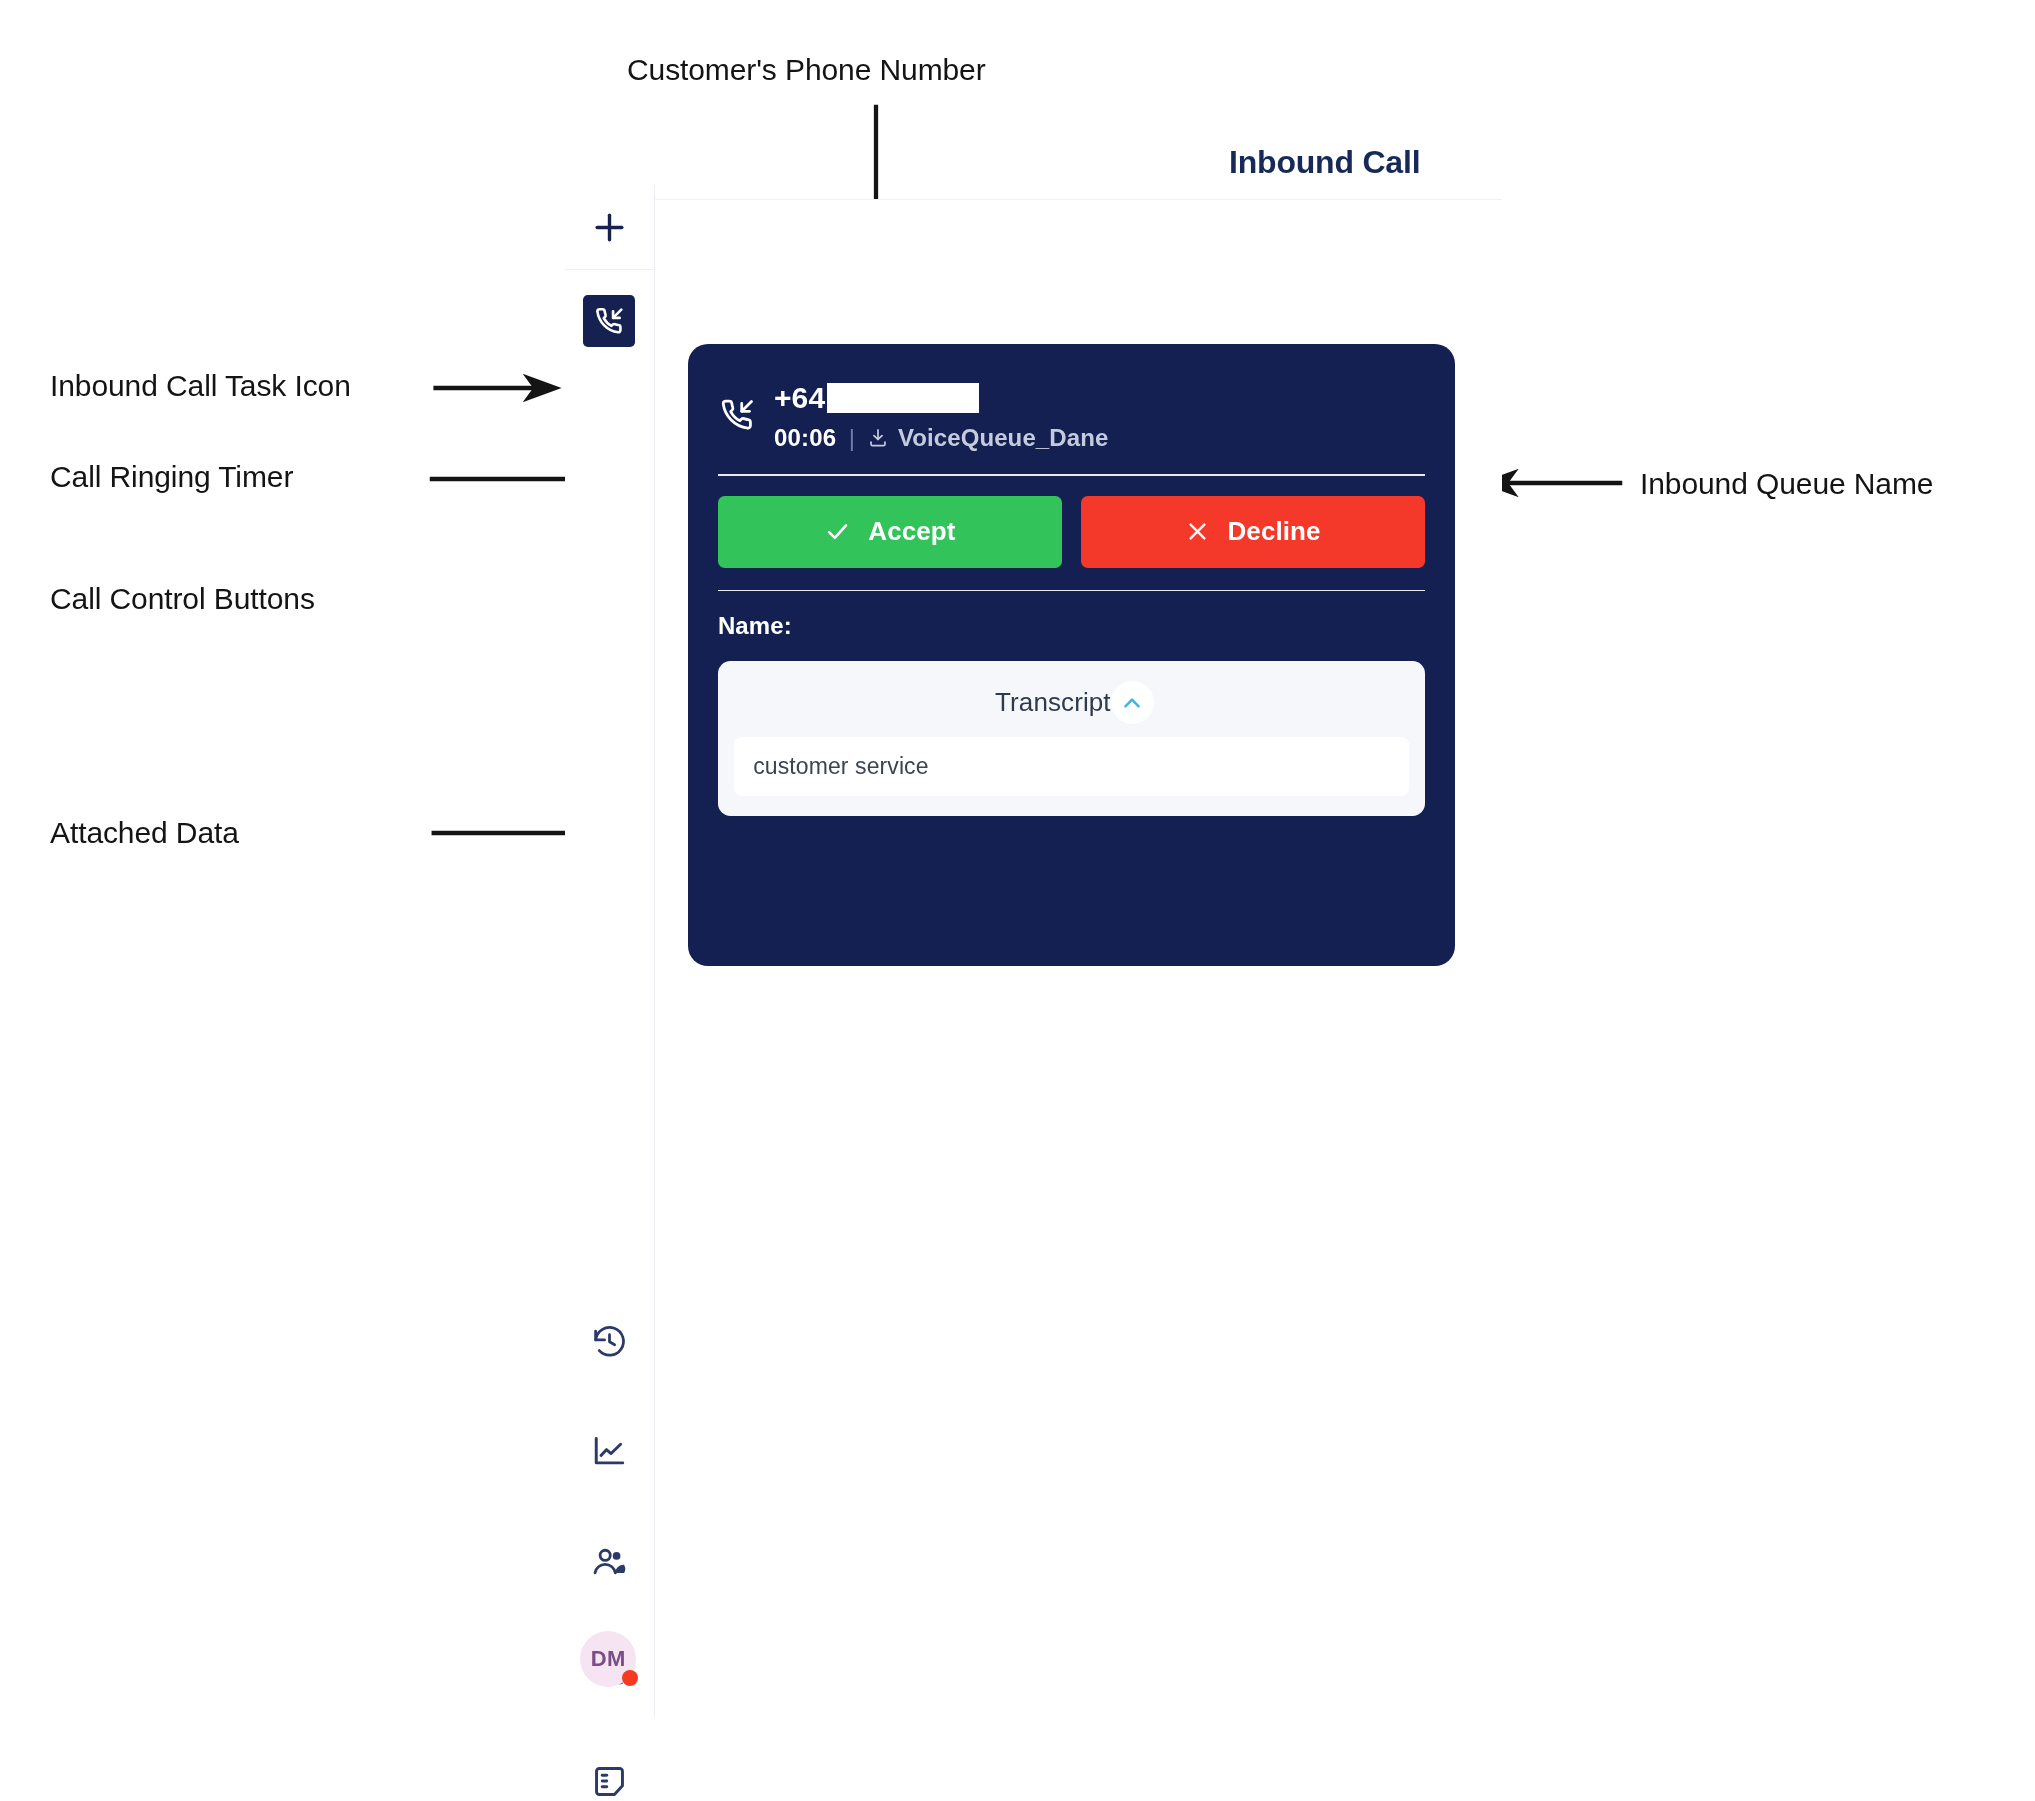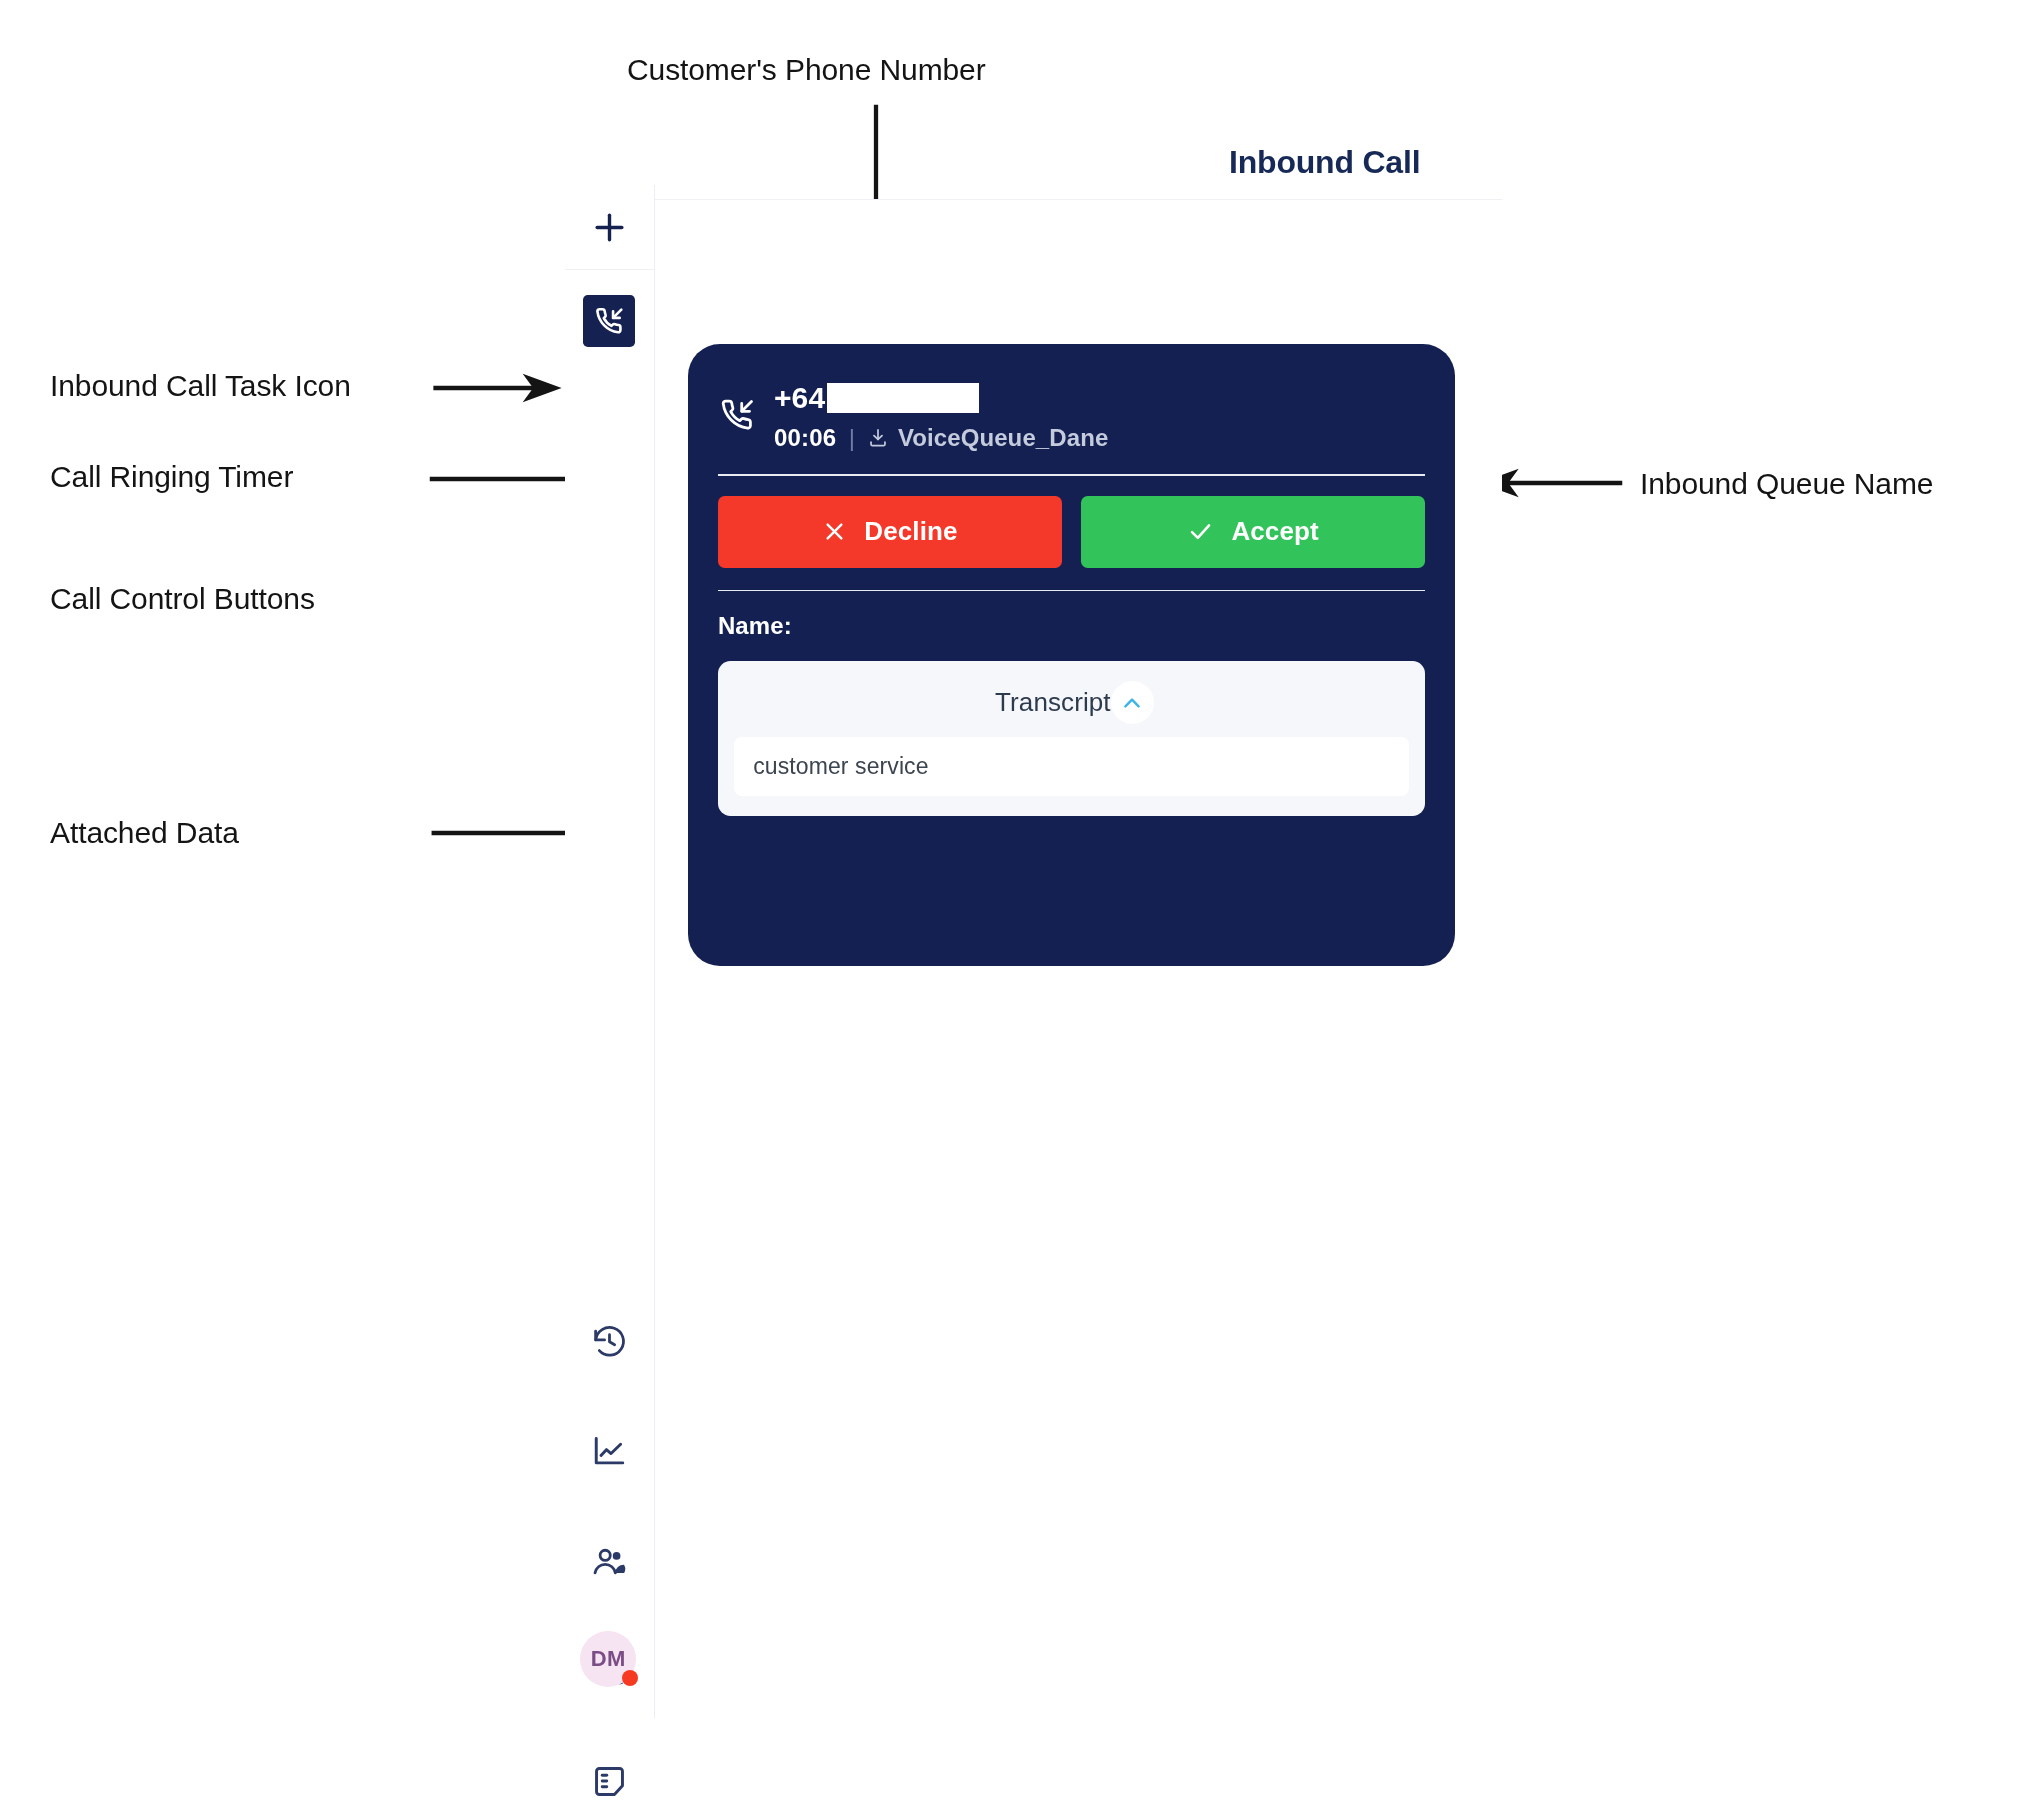--- a/index.html
+++ b/index.html
@@ -143,21 +143,21 @@
   }
 
   
   #call-card {
     position: absolute;
     left: 688px;
     top: 344px;
     width: 767px;
     height: 622px;
     background: #142052;
-    border-radius: 32px;
+    border-radius: 20px;
     padding: 32px 27px 28px 27px;
   }
 
   .card-head {
     display: flex;
     align-items: flex-start;
     gap: 17px;
     padding-left: 2.9px;
   }
   .card-head-icon {
@@ -455,37 +455,37 @@
             </svg>
           </span>
           <span class="queue-name">VoiceQueue_Dane</span>
         </div>
       </div>
     </div>
 
     <div class="card-rule"></div>
 
     <div class="btn-row">
+      <button class="call-btn btn-accept">
+        <span>
+          <svg width="27" height="27" viewBox="0 0 24 24" fill="none" stroke="#ffffff" stroke-width="2.3" stroke-linecap="round" stroke-linejoin="round">
+            <polyline points="4.5,12.6 9.6,17.6 19.6,6.6"></polyline>
+          </svg>
+        </span>
+        <span>Accept</span>
+      </button>
+
       <button class="call-btn btn-decline">
         <span>
           <svg width="25" height="25" viewBox="0 0 24 24" fill="none" stroke="#ffffff" stroke-width="2.3" stroke-linecap="round">
             <line x1="5.4" y1="5.4" x2="18.6" y2="18.6"></line>
             <line x1="18.6" y1="5.4" x2="5.4" y2="18.6"></line>
           </svg>
         </span>
         <span>Decline</span>
-      </button>
-
-      <button class="call-btn btn-accept">
-        <span>
-          <svg width="27" height="27" viewBox="0 0 24 24" fill="none" stroke="#ffffff" stroke-width="2.3" stroke-linecap="round" stroke-linejoin="round">
-            <polyline points="4.5,12.6 9.6,17.6 19.6,6.6"></polyline>
-          </svg>
-        </span>
-        <span>Accept</span>
       </button>
     </div>
 
     <div class="card-rule rule-2"></div>
 
     <div class="name-label">Name:</div>
 
     <div id="transcript-panel">
       <div class="transcript-head">
         <span class="transcript-title">Transcript</span>

